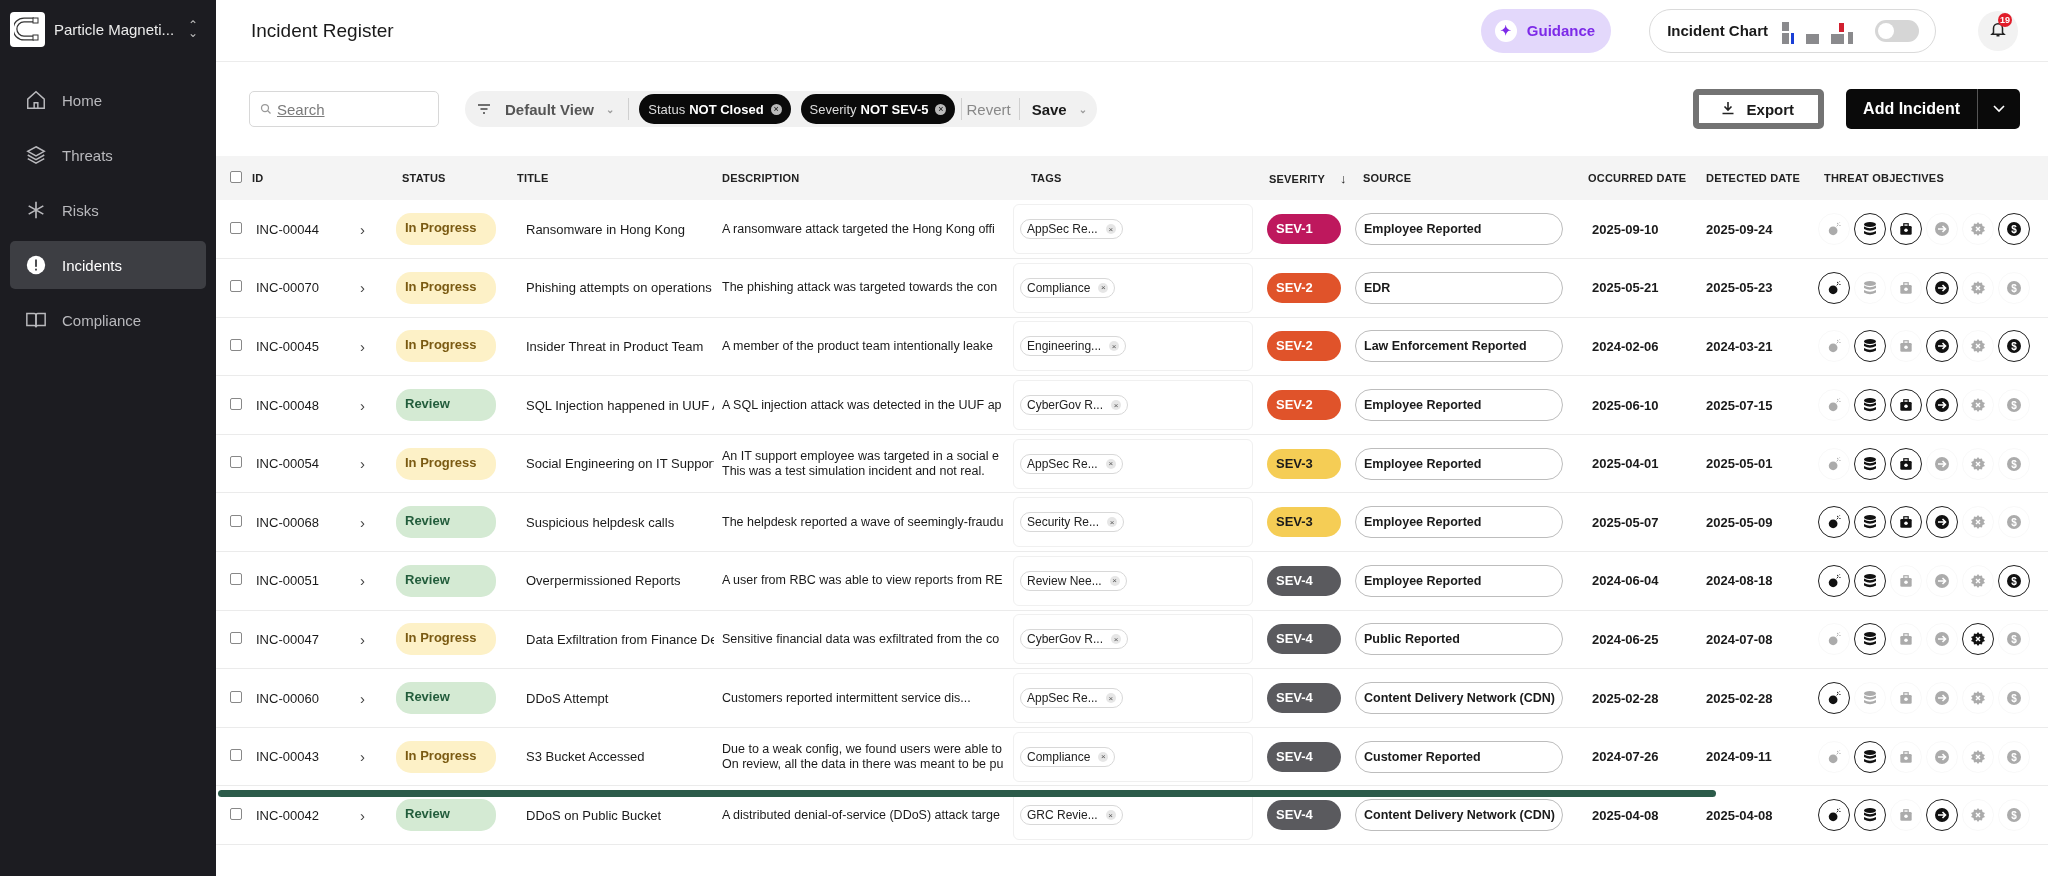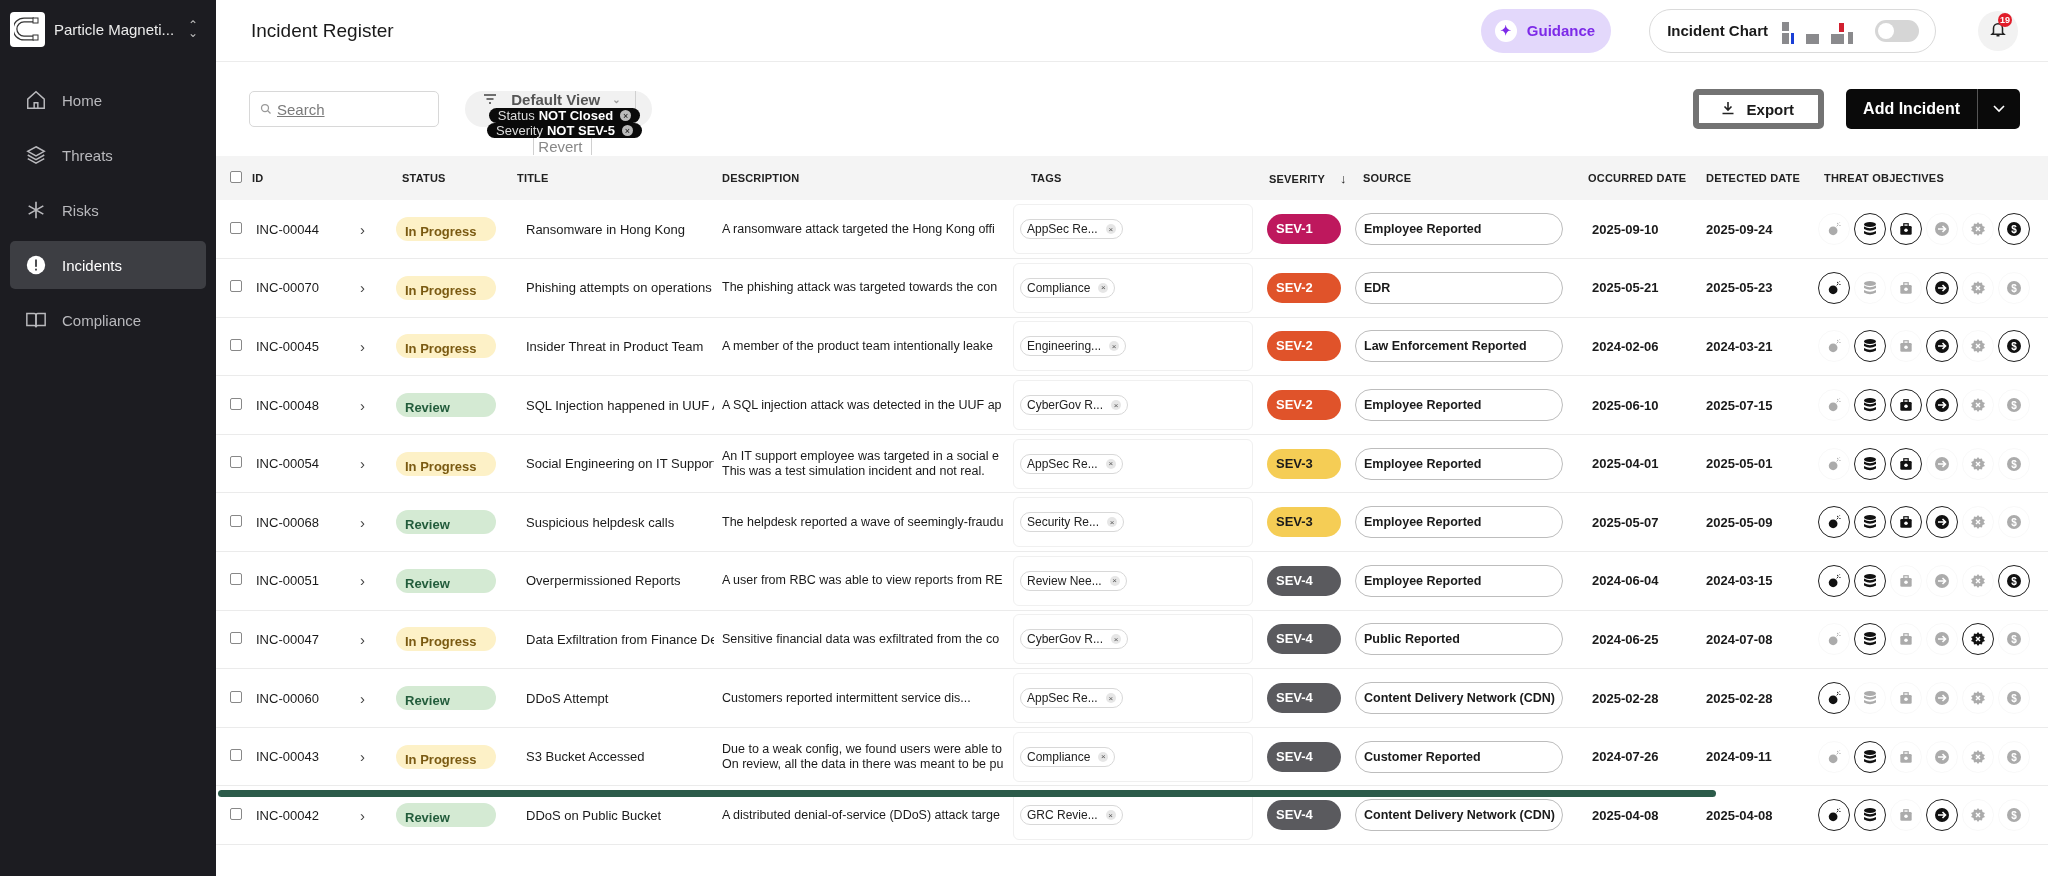--- a/index.html
+++ b/index.html
@@ -28,21 +28,21 @@
   .mc-bar { width: 7px; background: #8a8a8d; }
   .toggle { width: 44px; height: 22px; border-radius: 11px; background: #d6d6d6; margin-left: 22px; position: relative; }
   .toggle::after { content: ""; position: absolute; left: 3px; top: 3px; width: 16px; height: 16px; border-radius: 50%; background: #fff; }
   .bell-btn { width: 40px; height: 40px; border-radius: 50%; background: #f2f2f2; display: flex; align-items: center; justify-content: center; position: relative; }
   .bell-badge { position: absolute; top: 2px; right: 6px; background: #e11d2a; color: #fff; font-size: 9px; font-weight: bold; border-radius: 8px; min-width: 14px; height: 14px; display: flex; align-items: center; justify-content: center; padding: 0 2px; }
 
   
   .toolbar { height: 94px; display: flex; align-items: center; padding: 0 28px 0 33px; }
   .search { width: 190px; height: 36px; border: 1px solid #d8d8d8; border-radius: 5px; display: flex; align-items: center; padding: 0 10px; color: #888; font-size: 15px; }
   .search-text { text-decoration: underline; margin-left: 5px; color: #7a7a7a; }
-  .filterbar { margin-left: 26px; height: 36px; background: #f1f1f1; border-radius: 18px; display: flex; align-items: center; padding: 0 10px 0 12px; font-size: 15px; flex-direction: column; }
+  .filterbar { margin-left: 26px; height: 36px; background: #f1f1f1; border-radius: 18px; display: flex; align-items: center; padding: 0 10px 0 12px; font-size: 15px; }
   .view-btn { display: flex; align-items: center; color: #555; font-weight: bold; padding-right: 14px; border-right: 1px solid #d0d0d0; height: 22px; }
   .view-btn .lbl { margin-left: 14px; }
   .chev { margin-left: 12px; font-size: 10px; color: #999; }
   .chip { background: #0a0a0a; color: #fff; height: 30px; border-radius: 15px; display: flex; align-items: center; padding: 0 9px; font-size: 13px; margin-left: 10px; }
   .chip .k { font-weight: normal; color: #ddd; margin-right: 4px; }
   .chip .v { font-weight: bold; }
   .chip .x { width: 11px; height: 11px; border-radius: 50%; background: #bbb; color: #0a0a0a; font-size: 9px; margin-left: 7px; display: flex; align-items: center; justify-content: center; }
   .revert { color: #888; margin-left: 6px; padding: 0 8px 0 4px; border-left: 1px solid #d0d0d0; border-right: 1px solid #d0d0d0; height: 22px; display: flex; align-items: center; }
   .save-btn { font-weight: bold; color: #1a1a1a; margin-left: 12px; display: flex; align-items: center; }
   .spacer { flex: 1; }
@@ -52,21 +52,21 @@
   .add-btn .main-part { padding: 0 17px; border-right: 1px solid #555; height: 40px; display: flex; align-items: center; }
   .add-btn .drop { width: 42px; display: flex; align-items: center; justify-content: center; font-size: 11px; }
 
   
   .table-wrap { position: relative; flex: 1; overflow: hidden; }
   table { border-collapse: collapse; table-layout: fixed; width: 1832px; }
   thead th { background: #f4f4f4; height: 44px; font-size: 11px; font-weight: bold; color: #222; text-align: left; letter-spacing: 0.2px; }
   tbody td { height: 58.6px; border-bottom: 1px solid #ebebeb; font-size: 13px; color: #1a1a1a; vertical-align: middle; white-space: nowrap; overflow: hidden; }
   .cb { width: 12px; height: 12px; border: 1px solid #888; border-radius: 2px; display: inline-block; background: #fff; }
   .expand { color: #444; font-size: 15px; }
-  .status { display: inline-block; height: 24px; line-height: 30px; border-radius: 15px; padding: 0 9px; width: 100px; font-size: 13px; font-weight: bold; }
+  .status { display: inline-block; height: 32px; line-height: 30px; border-radius: 15px; padding: 0 9px; width: 100px; font-size: 13px; font-weight: bold; }
   .status.inprogress { background: #fdf1c7; color: #7a5a12; }
   .status.review { background: #d4ead3; color: #225c3b; }
   .desc { font-size: 12.5px; line-height: 15px; overflow: hidden; }
   .desc.two { height: 30px; }
   .tagbox { border: 1px solid #f0f0f0; border-radius: 6px; height: 50px; width: 240px; display: flex; align-items: center; padding: 0 6px; }
   .tag { border: 1px solid #d8d8d8; border-radius: 10px; height: 20px; padding: 0 6px; font-size: 12px; display: flex; align-items: center; color: #222; }
   .tag .tx { width: 10px; height: 10px; border-radius: 50%; background: #e6e6e6; color: #555; font-size: 8px; margin-left: 8px; display: flex; align-items: center; justify-content: center; }
   .sev { display: inline-block; height: 30px; line-height: 30px; width: 74px; border-radius: 15px; padding-left: 9px; font-weight: bold; font-size: 13px; color: #fff; }
   .source { display: block; height: 32px; line-height: 30px; width: 208px; border: 1px solid #bdbdbd; border-radius: 16px; padding-left: 8px; font-weight: bold; font-size: 12.5px; }
   .date { font-weight: bold; font-size: 13px; }
@@ -694,21 +694,21 @@
                     <span>Review Nee...</span>
                     <span class="tx">×</span>
                   </span>
                 </div>
               </td>
       <td style="padding-left:8px;"><span class="sev" style="background:#5a5a5e;color:#fff;">SEV-4</span></td>
       <td style="padding-left:6px;">
                 <span class="source">Employee Reported</span>
               </td>
       <td style="padding-left:20px;" class="date">2024-06-04</td>
-      <td style="padding-left:16px;" class="date">2024-03-15</td>
+      <td style="padding-left:16px;" class="date">2024-08-18</td>
       <td style="padding-left:10px;">
                 <div class="objs">
                   <span class="obj">
                     <svg width="14" height="14" viewBox="0 0 16 16">
                       <circle cx="7" cy="10" r="5" fill="#111"></circle>
                       <path d="M11 5 L13 3 M12 1 V2.5 M14 4 H15.5 M13.5 1.5 L14.5 0.5" stroke="#111" stroke-width="1"></path>
                     </svg>
                   </span>
                   <span class="obj">
                     <svg width="16" height="16" viewBox="0 0 16 16" fill="#111">

